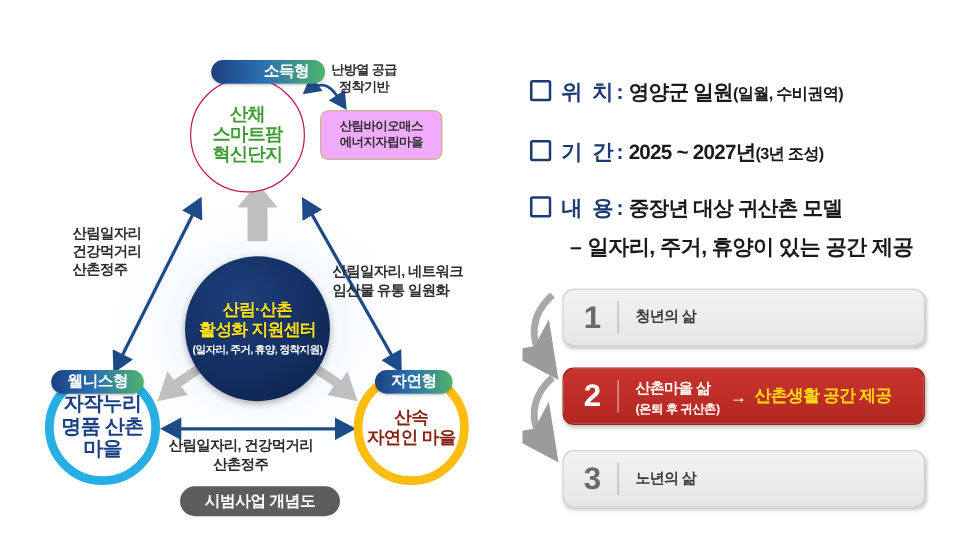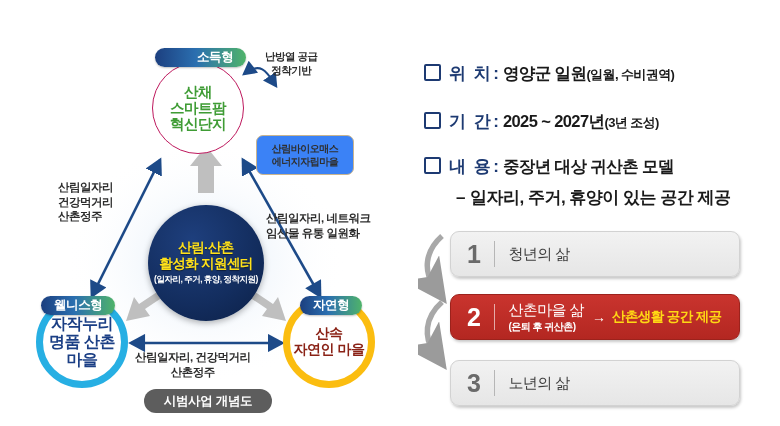--- a/index.html
+++ b/index.html
@@ -34,21 +34,21 @@
   #node-nature{left:283px;top:296px;width:92px;height:92px;
      border:7px solid #fbbd10;background:#ffffff;}
   #node-nature .node-label{color:#8a2216;font-size:14px;}
 
   
   .badge{position:absolute;height:19px;padding:0 13px;border-radius:10px;
      background:linear-gradient(90deg,#1c3f7f 0%,#2b6fb0 45%,#4fb36a 100%);
      color:#ffffff;font-size:12.5px;font-weight:bold;letter-spacing:-0.4px;
      display:flex;align-items:center;justify-content:center;
      box-shadow:0 1px 2px rgba(0,0,0,.25);white-space:nowrap;}
-  #badge-income{left:155px;top:48px;padding-left:42px;}
+  #badge-income{left:169px;top:48px;padding-left:42px;}
   #badge-wellness{left:41px;top:296px;}
   #badge-nature{left:300px;top:296px;}
 
   
   #center-hub{position:absolute;left:148px;top:205px;width:116px;height:116px;
      border-radius:50%;
      background:radial-gradient(circle at 38% 30%,#1e3f7d 0%,#132d5e 60%,#0c2046 100%);
      display:flex;flex-direction:column;align-items:center;justify-content:center;
      text-align:center;box-shadow:0 2px 6px rgba(0,0,0,.3);}
   #center-hub .hub-title{color:#ffe11a;font-size:13.5px;font-weight:bold;
@@ -60,23 +60,23 @@
   .edge-label{position:absolute;color:#2c2c2c;font-size:11.5px;font-weight:bold;
      line-height:1.28;letter-spacing:-0.5px;text-align:center;white-space:nowrap;}
   #label-left{left:58px;top:180px;text-align:left;}
   #label-right{left:266px;top:211px;text-align:left;}
   #label-bottom{left:135px;top:350px;}
 
   
   #label-heat{position:absolute;left:265px;top:50px;color:#2c2c2c;font-size:10.5px;
      font-weight:bold;line-height:1.3;text-align:center;letter-spacing:-0.5px;}
   #box-biomass{position:absolute;left:256px;top:88px;width:96px;height:38px;
-     background:#3b82f6;border:1.5px solid #c9b48e;border-radius:7px;
+     background:#f0abfc;border:1.5px solid #c9b48e;border-radius:7px;
      display:flex;align-items:center;justify-content:center;text-align:right;
-     color:#2f2f2f;font-size:10px;font-weight:bold;line-height:1.3;letter-spacing:-0.5px;margin-top:47px;}
+     color:#2f2f2f;font-size:10px;font-weight:bold;line-height:1.3;letter-spacing:-0.5px;}
 
   
   #caption{position:absolute;left:144px;top:389px;width:128px;height:24px;
      background:#5d5d5d;border-radius:12px;display:flex;align-items:center;
      justify-content:center;color:#ffffff;font-size:12.5px;font-weight:bold;
      letter-spacing:-0.3px;}
 
   
   #panel{position:absolute;left:418px;top:0;width:362px;height:426px;}
 
@@ -102,21 +102,21 @@
      border:1px solid #d2d2d2;}
   .stage-red{background:linear-gradient(180deg,#c9342e 0%,#b32721 100%);
      border:1px solid #9c221c;}
   .stage-num{font-size:25px;font-weight:bold;line-height:1;}
   .stage-grey .stage-num{color:#6a6a6a;}
   .stage-red .stage-num{color:#ffffff;}
   .stage-div{width:1.5px;height:26px;margin:0 13px;}
   .stage-grey .stage-div{background:#b6b6b6;}
   .stage-red .stage-div{background:rgba(255,255,255,.6);}
   .stage-body{display:flex;align-items:center;}
-  .stage-main{font-size:15px;font-weight:normal;letter-spacing:-0.6px;line-height:1.15;}
+  .stage-main{font-size:12px;font-weight:bold;letter-spacing:-0.6px;line-height:1.15;}
   .stage-grey .stage-main{color:#3c3c3c;}
   .stage-red .stage-main{color:#ffffff;}
   .stage-note{font-size:10px;font-weight:bold;letter-spacing:-0.5px;color:#ffffff;
      display:block;margin-top:1px;}
   .stage-arrow{color:#ffffff;font-size:14px;font-weight:bold;margin:0 6px 0 8px;}
   .stage-emph{color:#ffd814;font-size:13.5px;font-weight:bold;letter-spacing:-0.6px;}
   #stage-1{top:231px;}
   #stage-2{top:294px;}
   #stage-3{top:360px;}
   #panel-arrows{position:absolute;left:0;top:220px;width:70px;height:180px;}

